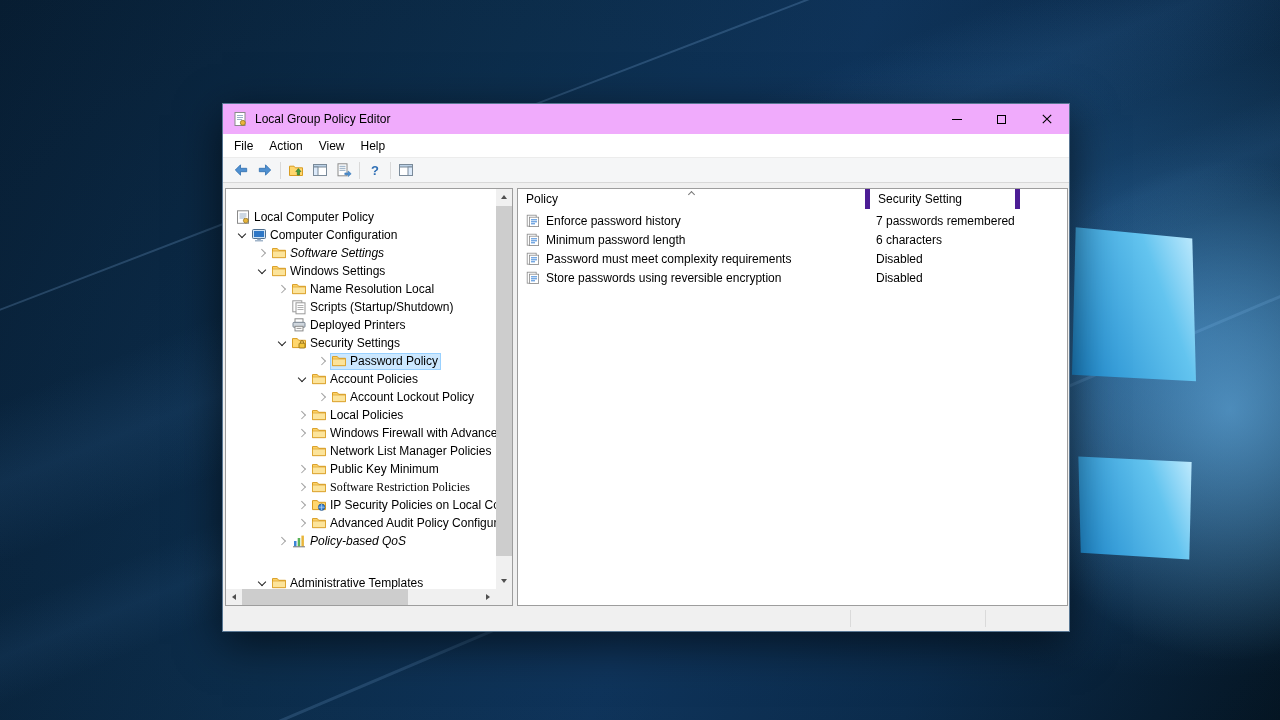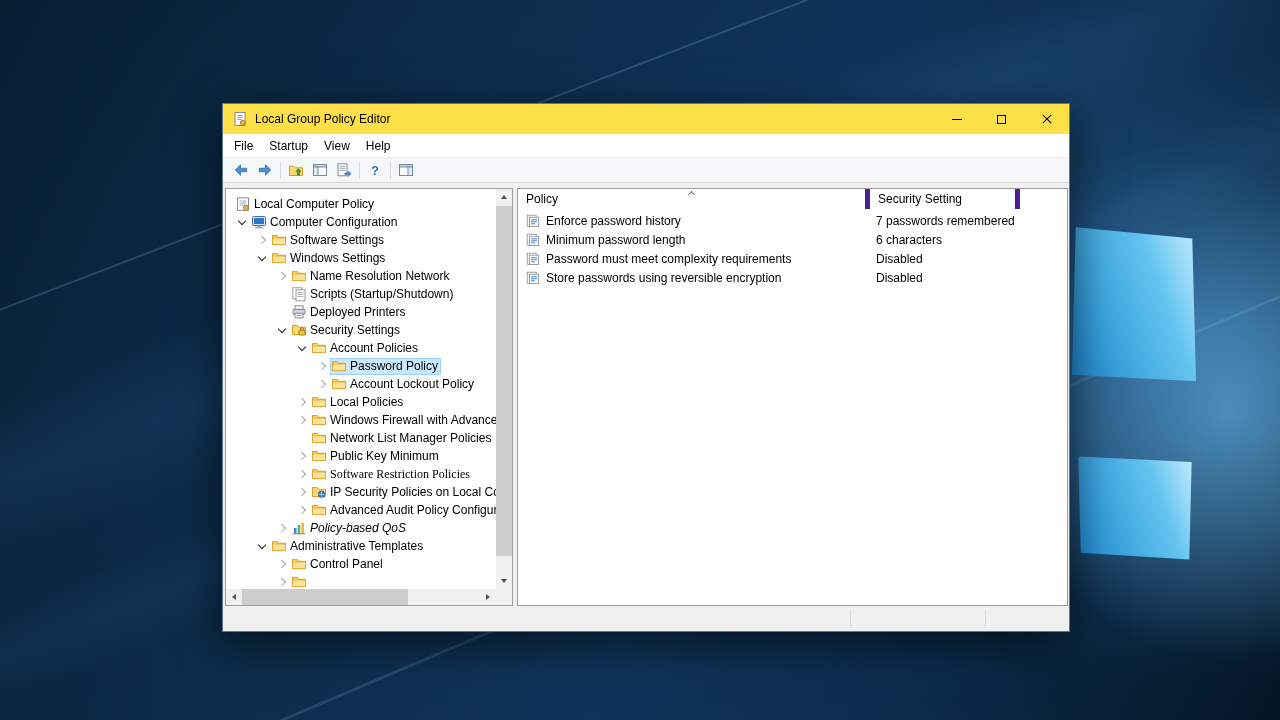--- a/index.html
+++ b/index.html
@@ -24,21 +24,21 @@
   .wpane{position:absolute;background:linear-gradient(250deg,#c9eeff 0%,#63c4ef 32%,#1b86cc 100%);}
   .wpane.top{left:1072px;top:224px;width:124px;height:162px;
     clip-path:polygon(3% 2%,97% 9%,100% 97%,0% 93%);}
   .wpane.bottom{left:1076px;top:452px;width:118px;height:112px;
     clip-path:polygon(2% 4%,98% 9%,96% 96%,4% 90%);}
 
   
   .window{position:absolute;left:222px;top:103px;width:848px;height:529px;
     background:#fff;border:1px solid #5a7894;display:flex;flex-direction:column;
     box-shadow:0 12px 42px rgba(0,0,0,.6);font-size:12px;color:#000;}
-  .titlebar{height:30px;background:#fde047;display:flex;align-items:center;padding-left:9px;flex:0 0 30px;}
+  .titlebar{height:30px;background:#f0abfc;display:flex;align-items:center;padding-left:9px;flex:0 0 30px;}
   .title-ic{width:16px;height:16px;margin-right:7px;}
   .title-ic svg{width:100%;height:100%;display:block;}
   .title-text{font-size:12px;}
   .caption{margin-left:auto;display:flex;height:100%;}
   .cap-btn{width:45px;height:100%;display:flex;align-items:center;justify-content:center;}
   .min-glyph{width:10px;height:1px;background:#000;}
   .max-glyph{width:9px;height:9px;border:1px solid #000;}
   .close-glyph svg{display:block;}
 
   .menubar{height:23px;flex:0 0 23px;background:#fff;display:flex;align-items:center;padding-left:3px;}
@@ -50,21 +50,21 @@
   .tb-ic{width:16px;height:16px;}
   .tb-ic svg{width:100%;height:100%;display:block;}
   .tb-sep{width:1px;height:17px;background:#d9d9d9;margin:0 3px;}
 
   .content{flex:1;position:relative;background:#f0f0f0;}
   .pane{position:absolute;top:5px;bottom:0;background:#fff;border:1px solid #9d9d9d;overflow:hidden;}
   .tree-pane{left:2px;width:288px;}
   .list-pane{left:294px;right:1px;}
 
   
-  .tree-scroll{position:absolute;left:0;top:0;right:16px;bottom:16px;overflow:hidden;padding-top:6px;}
+  .tree-scroll{position:absolute;left:0;top:0;right:16px;bottom:16px;overflow:hidden;padding-top:19px;}
   .tree-row{height:18px;display:flex;align-items:center;white-space:nowrap;}
   .chev{width:16px;height:16px;flex:0 0 16px;position:relative;}
   .chev.right::before{content:"";position:absolute;left:5px;top:4.8px;width:4.5px;height:4.5px;
     border-top:1.2px solid #a0a0a0;border-right:1.2px solid #a0a0a0;transform:rotate(45deg);}
   .chev.down::before{content:"";position:absolute;left:4.5px;top:3.5px;width:5px;height:5px;
     border-right:1.6px solid #222;border-bottom:1.6px solid #222;transform:rotate(45deg);}
   .tree-ic{width:16px;height:16px;flex:0 0 16px;margin-right:3px;}
   .tree-ic svg{width:100%;height:100%;display:block;}
   .node{display:flex;align-items:center;height:17px;padding:0 3px 0 1px;}
   .node.sel{background:#cce8ff;box-shadow:inset 0 0 0 1px #99d1ff;}
@@ -134,21 +134,21 @@
               <svg width="10" height="10" viewBox="0 0 10 10">
                 <path d="M0.8 0.8 9.2 9.2M9.2 0.8 0.8 9.2" stroke="#000" stroke-width="1.1"></path>
               </svg>
             </span>
           </span>
         </span>
     </div>
 
     <div class="menubar">
         <span class="menu-item">File</span>
-        <span class="menu-item">Startup</span>
+        <span class="menu-item">Action</span>
         <span class="menu-item">View</span>
         <span class="menu-item">Help</span>
       </div>
 
     <div class="toolbar">
         <span class="tb-btn">
           <span class="tb-ic">
             <svg viewBox="0 0 16 16">
               <path d="M7.5 2.8 2.3 8l5.2 5.2V9.7h6.2V6.3H7.5z" fill="#4e8fd0" stroke="#2f6eae" stroke-width="0.8"></path>
             </svg>
@@ -236,21 +236,21 @@
                   <svg viewBox="0 0 16 16">
                     <rect x="1.5" y="2.5" width="13" height="9" rx="1" fill="#cfe3f5" stroke="#4f6f8f"></rect>
                     <rect x="3" y="4" width="10" height="6" fill="#2e77c6"></rect>
                     <rect x="6.2" y="11.6" width="3.6" height="1.4" fill="#8ba4bd"></rect>
                     <rect x="4" y="13.2" width="8" height="1.2" fill="#8ba4bd"></rect>
                   </svg>
                 </span>
                 <span>Computer Configuration</span>
               </span>
             </div>
-            <div class="tree-row" style="padding-left: 28px;">
+            <div class="tree-row" style="padding-left: 28px; font-style: italic;">
               <span class="chev right"></span>
               <span class="node">
                 <span class="tree-ic">
                   <svg viewBox="0 0 16 16">
                     <path d="M1.5 3.6h4.8l1.4 1.7h6.8v7.3h-13z" fill="#ffd76e" stroke="#d89c22"></path>
                     <path d="M1.5 6h13v6.6h-13z" fill="#fce49b" stroke="#d89c22" stroke-width="0.7"></path>
                   </svg>
                 </span>
                 <span>Software Settings</span>
               </span>
@@ -269,21 +269,21 @@
             </div>
             <div class="tree-row" style="padding-left: 48px;">
               <span class="chev right"></span>
               <span class="node">
                 <span class="tree-ic">
                   <svg viewBox="0 0 16 16">
                     <path d="M1.5 3.6h4.8l1.4 1.7h6.8v7.3h-13z" fill="#ffd76e" stroke="#d89c22"></path>
                     <path d="M1.5 6h13v6.6h-13z" fill="#fce49b" stroke="#d89c22" stroke-width="0.7"></path>
                   </svg>
                 </span>
-                <span>Name Resolution Network</span>
+                <span>Name Resolution Local</span>
               </span>
             </div>
             <div class="tree-row" style="padding-left: 48px;">
               <span class="chev none"></span>
               <span class="node">
                 <span class="tree-ic">
                   <svg viewBox="0 0 16 16">
                     <rect x="1.8" y="1.8" width="9" height="11" fill="#fff" stroke="#9a9a9a"></rect>
                     <rect x="5" y="3.8" width="9" height="11" fill="#fff" stroke="#9a9a9a"></rect>
                     <g stroke="#b0b0b0">
@@ -316,42 +316,42 @@
                 <span class="tree-ic">
                   <svg viewBox="0 0 16 16">
                     <path d="M1.5 3.6h4.8l1.4 1.7h6.8v7.3h-13z" fill="#ffd76e" stroke="#d89c22"></path>
                     <rect x="8" y="8.2" width="6" height="4.8" rx="0.8" fill="#f3c53a" stroke="#8d6a12" stroke-width="0.8"></rect>
                     <path d="M9.6 8.2V7a1.4 1.4 0 0 1 2.8 0v1.2" fill="none" stroke="#8d6a12" stroke-width="0.9"></path>
                   </svg>
                 </span>
                 <span>Security Settings</span>
               </span>
             </div>
+            <div class="tree-row" style="padding-left: 88px;">
+              <span class="chev right"></span>
+              <span class="node sel">
+                <span class="tree-ic">
+                  <svg viewBox="0 0 16 16">
+                    <path d="M1.5 3.6h4.8l1.4 1.7h6.8v7.3h-13z" fill="#ffd76e" stroke="#d89c22"></path>
+                    <path d="M1.5 6h13v6.6h-13z" fill="#fce49b" stroke="#d89c22" stroke-width="0.7"></path>
+                  </svg>
+                </span>
+                <span>Password Policy</span>
+              </span>
+            </div>
             <div class="tree-row" style="padding-left: 68px;">
               <span class="chev down"></span>
               <span class="node">
                 <span class="tree-ic">
                   <svg viewBox="0 0 16 16">
                     <path d="M1.5 3.6h4.8l1.4 1.7h6.8v7.3h-13z" fill="#ffd76e" stroke="#d89c22"></path>
                     <path d="M1.5 6h13v6.6h-13z" fill="#fce49b" stroke="#d89c22" stroke-width="0.7"></path>
                   </svg>
                 </span>
                 <span>Account Policies</span>
-              </span>
-            </div>
-            <div class="tree-row" style="padding-left: 88px;">
-              <span class="chev right"></span>
-              <span class="node sel">
-                <span class="tree-ic">
-                  <svg viewBox="0 0 16 16">
-                    <path d="M1.5 3.6h4.8l1.4 1.7h6.8v7.3h-13z" fill="#ffd76e" stroke="#d89c22"></path>
-                    <path d="M1.5 6h13v6.6h-13z" fill="#fce49b" stroke="#d89c22" stroke-width="0.7"></path>
-                  </svg>
-                </span>
-                <span>Password Policy</span>
               </span>
             </div>
             <div class="tree-row" style="padding-left: 88px;">
               <span class="chev right"></span>
               <span class="node">
                 <span class="tree-ic">
                   <svg viewBox="0 0 16 16">
                     <path d="M1.5 3.6h4.8l1.4 1.7h6.8v7.3h-13z" fill="#ffd76e" stroke="#d89c22"></path>
                     <path d="M1.5 6h13v6.6h-13z" fill="#fce49b" stroke="#d89c22" stroke-width="0.7"></path>
                   </svg>
@@ -451,21 +451,21 @@
                   <svg viewBox="0 0 16 16">
                     <rect x="3" y="8" width="2.5" height="5.5" fill="#3b84d6"></rect>
                     <rect x="6.7" y="5" width="2.5" height="8.5" fill="#58b257"></rect>
                     <rect x="10.4" y="2.6" width="2.5" height="10.9" fill="#e8b53a"></rect>
                     <line x1="2" y1="13.8" x2="14" y2="13.8" stroke="#777"></line>
                   </svg>
                 </span>
                 <span>Policy-based QoS</span>
               </span>
             </div>
-            <div class="tree-row" style="padding-left: 28px;">
+            <div class="tree-row" style="padding-left: 28px; margin-top: 24px;">
               <span class="chev down"></span>
               <span class="node">
                 <span class="tree-ic">
                   <svg viewBox="0 0 16 16">
                     <path d="M1.5 3.6h4.8l1.4 1.7h6.8v7.3h-13z" fill="#ffd76e" stroke="#d89c22"></path>
                     <path d="M1.5 6h13v6.6h-13z" fill="#fce49b" stroke="#d89c22" stroke-width="0.7"></path>
                   </svg>
                 </span>
                 <span>Administrative Templates</span>
               </span>

